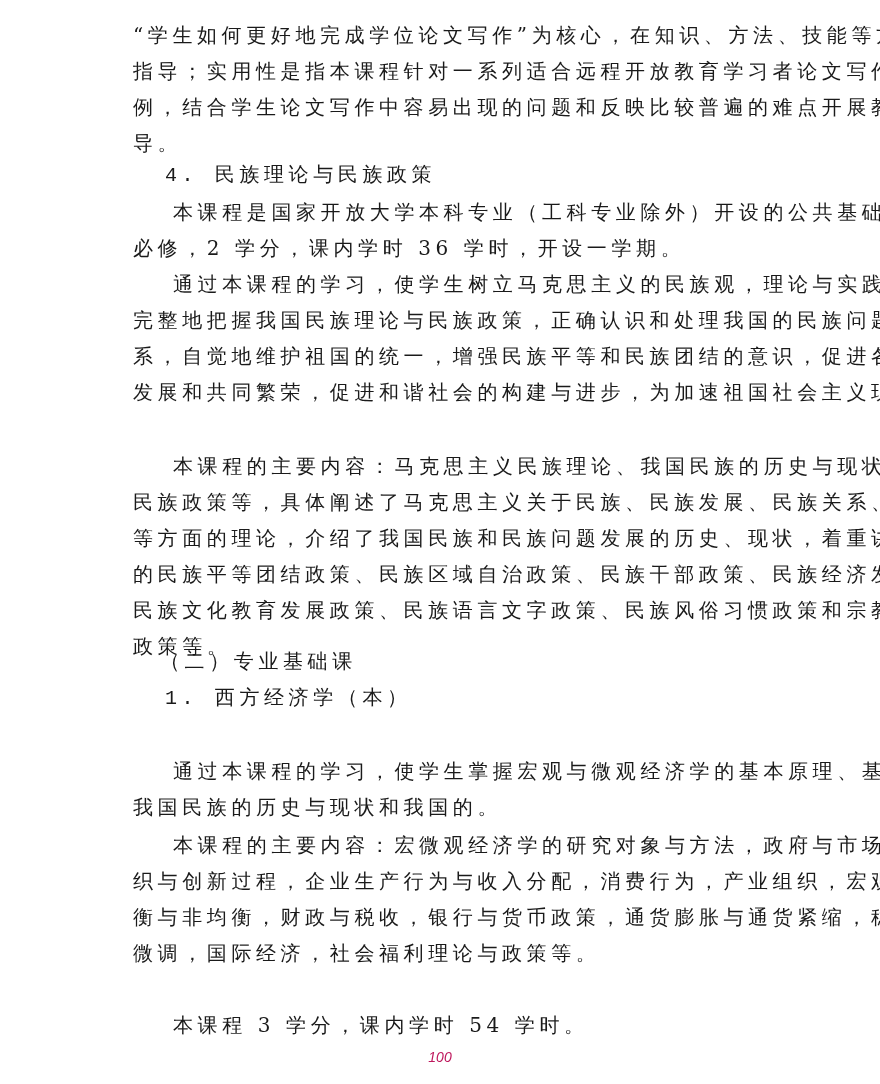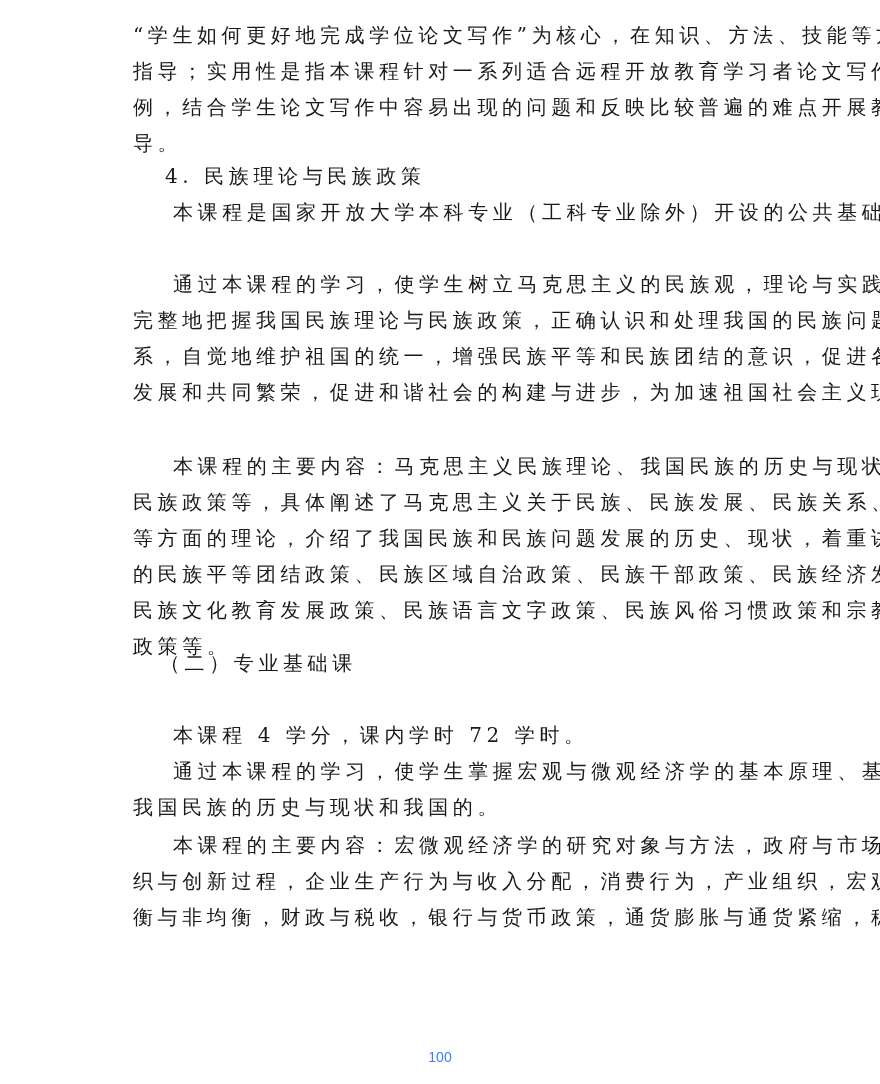--- a/index.html
+++ b/index.html
@@ -10,52 +10,56 @@
       left: 133px;
       width: 620px;
       font-family: "DejaVu Serif", "Liberation Serif", serif;
       font-size: 20px;
       line-height: 24px;
       color: #1a1a1a;
       white-space: nowrap;
       letter-spacing: 4.6px;
     }
     .line.indent { left: 173px; }
-    .line.indent2 { left: 165px; }
+    .line.indent2 { left: 165px; font-family: Liberation Mono, monospace; }
     .pagenum {
       position: absolute;
       left: 0; width: 880px; top: 1049px;
       text-align: center;
       font-family: "Liberation Sans", sans-serif;
       font-size: 14px;
-      color: #3b82f6;
+      color: #be185d;
+      font-style: italic;
     }
   </style>
 </head>
 <body>
 
 <div class="page">
   <div class="line" style="top:23px">“学生如何更好地完成学位论文写作”为核心，在知识、方法、技能等方面提供</div>
   <div class="line" style="top:59px">指导；实用性是指本课程针对一系列适合远程开放教育学习者论文写作特点的案</div>
   <div class="line" style="top:95px">例，结合学生论文写作中容易出现的问题和反映比较普遍的难点开展教学和指</div>
   <div class="line" style="top:131px">导。</div>
   <div class="line indent2" style="top:164px">4. 民族理论与民族政策</div>
   <div class="line indent" style="top:200px">本课程是国家开放大学本科专业（工科专业除外）开设的公共基础课，统设</div>
+  <div class="line" style="top:236px">必修，2 学分，课内学时 36 学时，开设一学期。</div>
   <div class="line indent" style="top:272px">通过本课程的学习，使学生树立马克思主义的民族观，理论与实践相结合，</div>
   <div class="line" style="top:308px">完整地把握我国民族理论与民族政策，正确认识和处理我国的民族问题和民族关</div>
   <div class="line" style="top:344px">系，自觉地维护祖国的统一，增强民族平等和民族团结的意识，促进各民族共同</div>
   <div class="line" style="top:380px">发展和共同繁荣，促进和谐社会的构建与进步，为加速祖国社会主义现代化贡献</div>
   <div class="line indent" style="top:454px">本课程的主要内容：马克思主义民族理论、我国民族的历史与现状和我国的</div>
   <div class="line" style="top:490px">民族政策等，具体阐述了马克思主义关于民族、民族发展、民族关系、民族问题</div>
   <div class="line" style="top:526px">等方面的理论，介绍了我国民族和民族问题发展的历史、现状，着重讲述了我国</div>
   <div class="line" style="top:562px">的民族平等团结政策、民族区域自治政策、民族干部政策、民族经济发展政策、</div>
   <div class="line" style="top:598px">民族文化教育发展政策、民族语言文字政策、民族风俗习惯政策和宗教信仰自由</div>
   <div class="line indent2" style="top:651px;left:160px">（二）专业基础课</div>
   <div class="line" style="top:634px">政策等。</div>
-  <div class="line indent" style="top:723px">本课程 4 学分，课内学时 72 学时。</div>
+  <div class="line indent2" style="top:687px">1. 西方经济学（本）</div>
   <div class="line indent" style="top:759px">通过本课程的学习，使学生掌握宏观与微观经济学的基本原理、基本知识，</div>
   <div class="line" style="top:795px">我国民族的历史与现状和我国的。</div>
   <div class="line indent" style="top:833px">本课程的主要内容：宏微观经济学的研究对象与方法，政府与市场，企业组</div>
   <div class="line" style="top:869px">织与创新过程，企业生产行为与收入分配，消费行为，产业组织，宏观经济的均</div>
   <div class="line" style="top:905px">衡与非均衡，财政与税收，银行与货币政策，通货膨胀与通货紧缩，稳定增长与</div>
+  <div class="line" style="top:941px">微调，国际经济，社会福利理论与政策等。</div>
+  <div class="line indent" style="top:1013px">本课程 3 学分，课内学时 54 学时。</div>
 
   <div class="pagenum">100</div>
 </div>
 
 </body></html>

